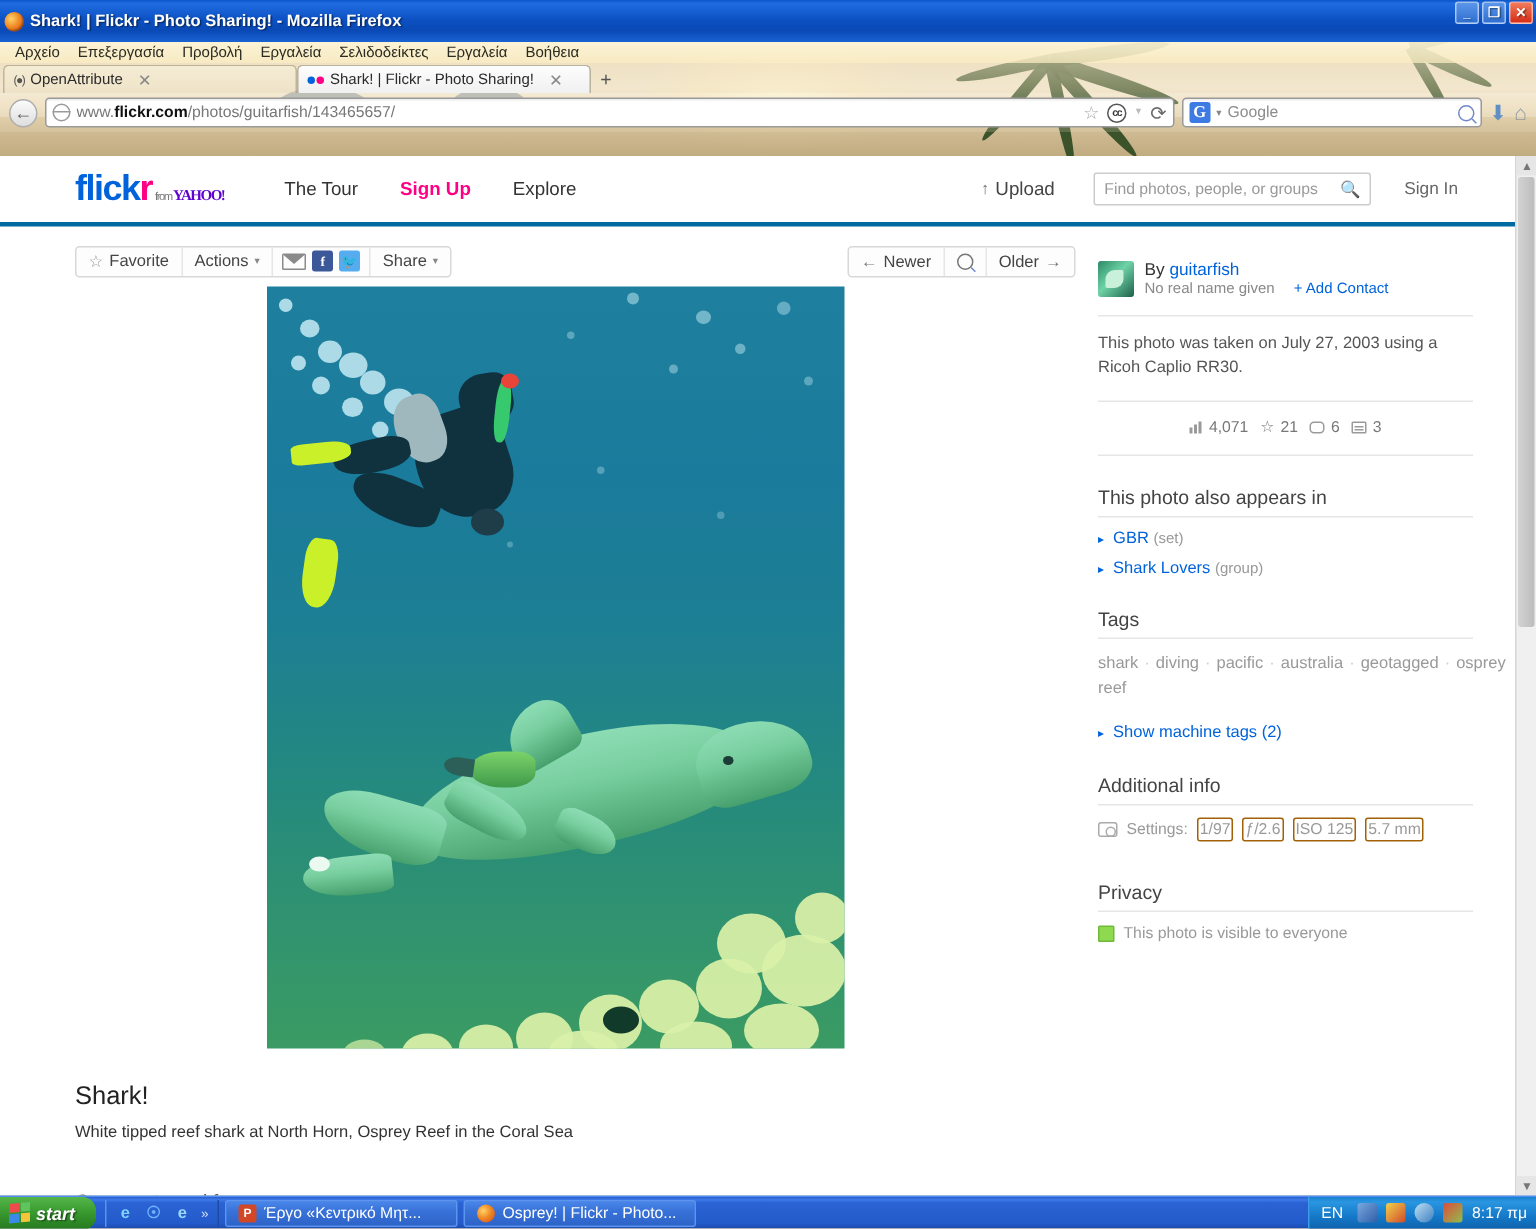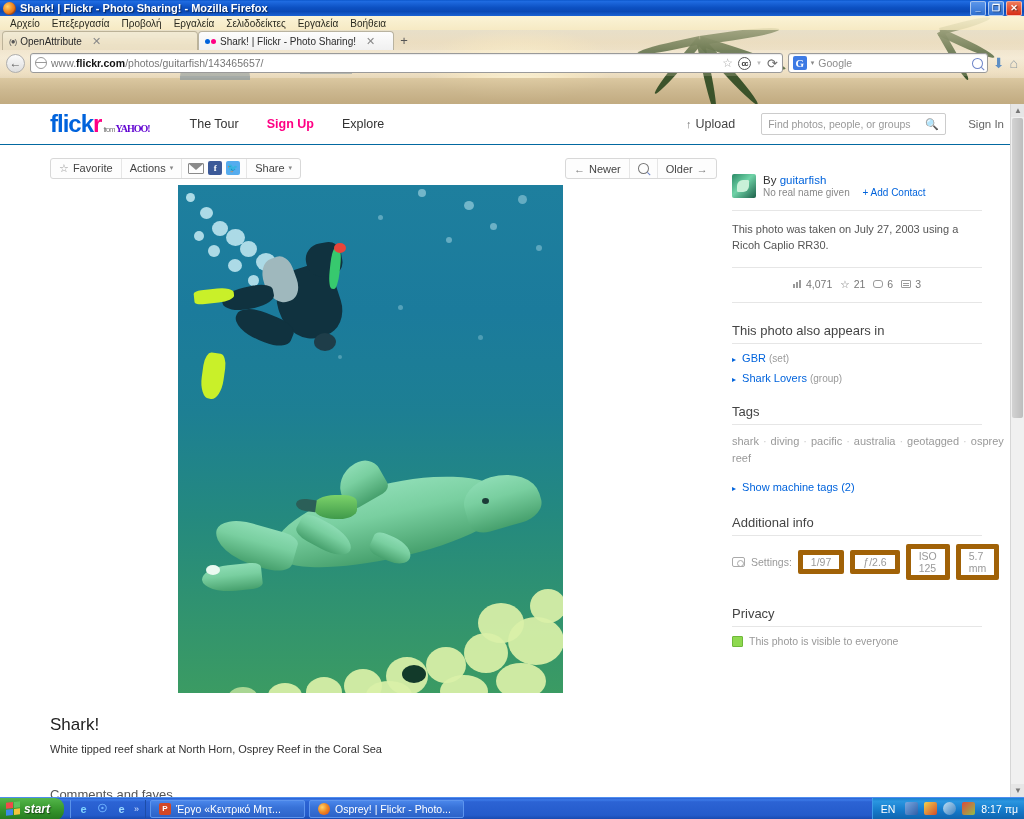--- a/index.html
+++ b/index.html
@@ -42,21 +42,21 @@
   .palm { position:absolute; background:#2f4a22; opacity:.92; transform-origin: 0 50%;
           border-radius: 0 60% 60% 0 / 0 50% 50% 0; }
 
   
   #ffwin {
     position: absolute; left:0; top:0; width:1024px; height:797px;
     z-index: 5;
   }
   
   #titlebar {
-    height:16px; width:100%;
+    height:28px; width:100%;
     background: linear-gradient(to bottom, #0a55c8 0%, #1f6ce2 8%, #0c50c2 48%, #0a49b5 72%, #1a62d3 100%);
     display:flex; align-items:center; color:#fff;
     font-size:11px; font-weight:bold; padding-left:3px;
     text-shadow: 1px 1px 1px rgba(0,0,0,.5);
     position:relative;
   }
   #titlebar .ffico {
     width:13px;height:13px;margin-right:4px; flex:none;
     border-radius:50%;
     background: radial-gradient(circle at 35% 35%, #ffd26a 0%, #f08a24 45%, #d3451a 100%);
@@ -172,22 +172,22 @@
   }
   #scrollbar .arrowU, #scrollbar .arrowD {
     position:absolute; left:0; width:14px; height:13px;
     display:flex;align-items:center;justify-content:center;
     font-size:8px; color:#777; background:#e6e6e6;
   }
   #scrollbar .arrowU{top:0;} #scrollbar .arrowD{bottom:0;}
 
   
   #fheader {
-    height:41px; border-bottom:1px solid #0369a1; display:flex; align-items:center;
-    padding:0 20px 0 50px; background:#fff;
+    height:47px; border-bottom:3px solid #0369a1; display:flex; align-items:center;
+    padding:0 52px 0 50px; background:#fff;
   }
   .logo { font-size:24px; font-weight:bold; letter-spacing:-1px; display:flex; align-items:baseline; }
   .logo .f1 { color:#0063dc; } .logo .f2 { color:#ff0084; }
   .logo .from { font-size:7.5px; color:#777; margin-left:2px; font-weight:normal;}
   .logo .yahoo { font-size:10px; color:#5f01d1; font-weight:bold; font-family:"Liberation Serif",serif; margin-left:1px;}
   #fheader nav { display:flex; gap:28px; margin-left:40px; font-size:12.5px; }
   #fheader nav a { color:#333; text-decoration:none; }
   #fheader nav a.signup { color:#ff0084; font-weight:bold; }
   #fheader .spacer { flex:1; }
   .upload { font-size:12.5px; color:#444; display:flex; align-items:center; gap:4px; }
@@ -296,21 +296,21 @@
   .tags { line-height:17px; color:#aaa; font-size:11px; }
   .tags a { color:#999; text-decoration:none; }
   .tags .dot { color:#ccc; margin:0 4px; }
   .machine { margin-top:14px; font-size:11px; }
   .machine a { color:#0063dc; text-decoration:none; }
   .machine .arw { color:#0063dc; font-size:8px; margin-right:3px;}
 
   .settings { display:flex; align-items:center; gap:6px; color:#999; font-size:10.5px; }
   .cam { width:13px;height:10px;border:1.2px solid #aaa;border-radius:2px;position:relative;flex:none;}
   .cam:after{content:"";position:absolute;left:4px;top:2px;width:5px;height:5px;border:1.2px solid #aaa;border-radius:50%;}
-  .pill { border:5px solid #a16207; border-radius:2px; padding:1px 8px; color:#999; }
+  .pill { border:1px solid #a16207; border-radius:2px; padding:1px 1px; color:#999; }
   .lic { display:flex; align-items:center; gap:5px; color:#999; font-size:10.5px;}
   .circ { width:12px;height:12px;border-radius:50%;border:1.2px solid #b5b5b5;display:inline-flex;
           align-items:center;justify-content:center;font-size:8px;color:#a5a5a5;flex:none;}
   .priv { display:flex; align-items:center; gap:6px; color:#999; font-size:10.5px;}
   .greenbox{width:11px;height:11px;background:#8ed94f;border:1px solid #6fb83a;border-radius:1px;flex:none;}
 
   
   #taskbar {
     position:absolute; left:0; bottom:0; width:1024px; height:22px; z-index:20;
     background: linear-gradient(to bottom, #2a5fd0 0%, #3c7ae8 9%, #2c63d4 18%, #245bcb 82%, #1a4bb0 100%);

